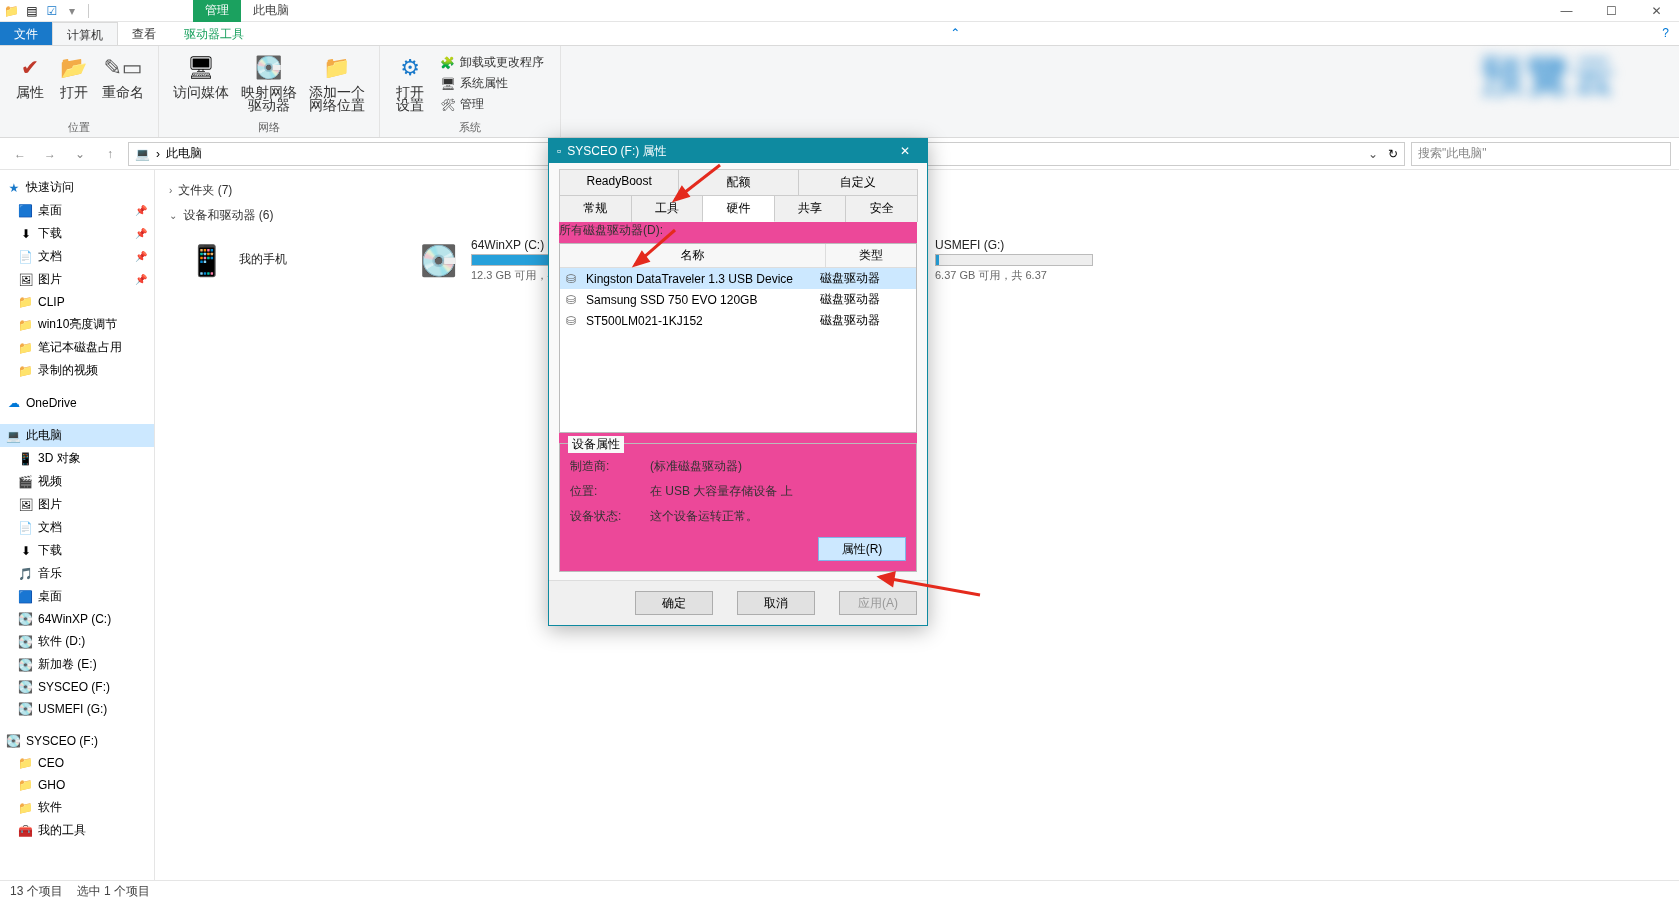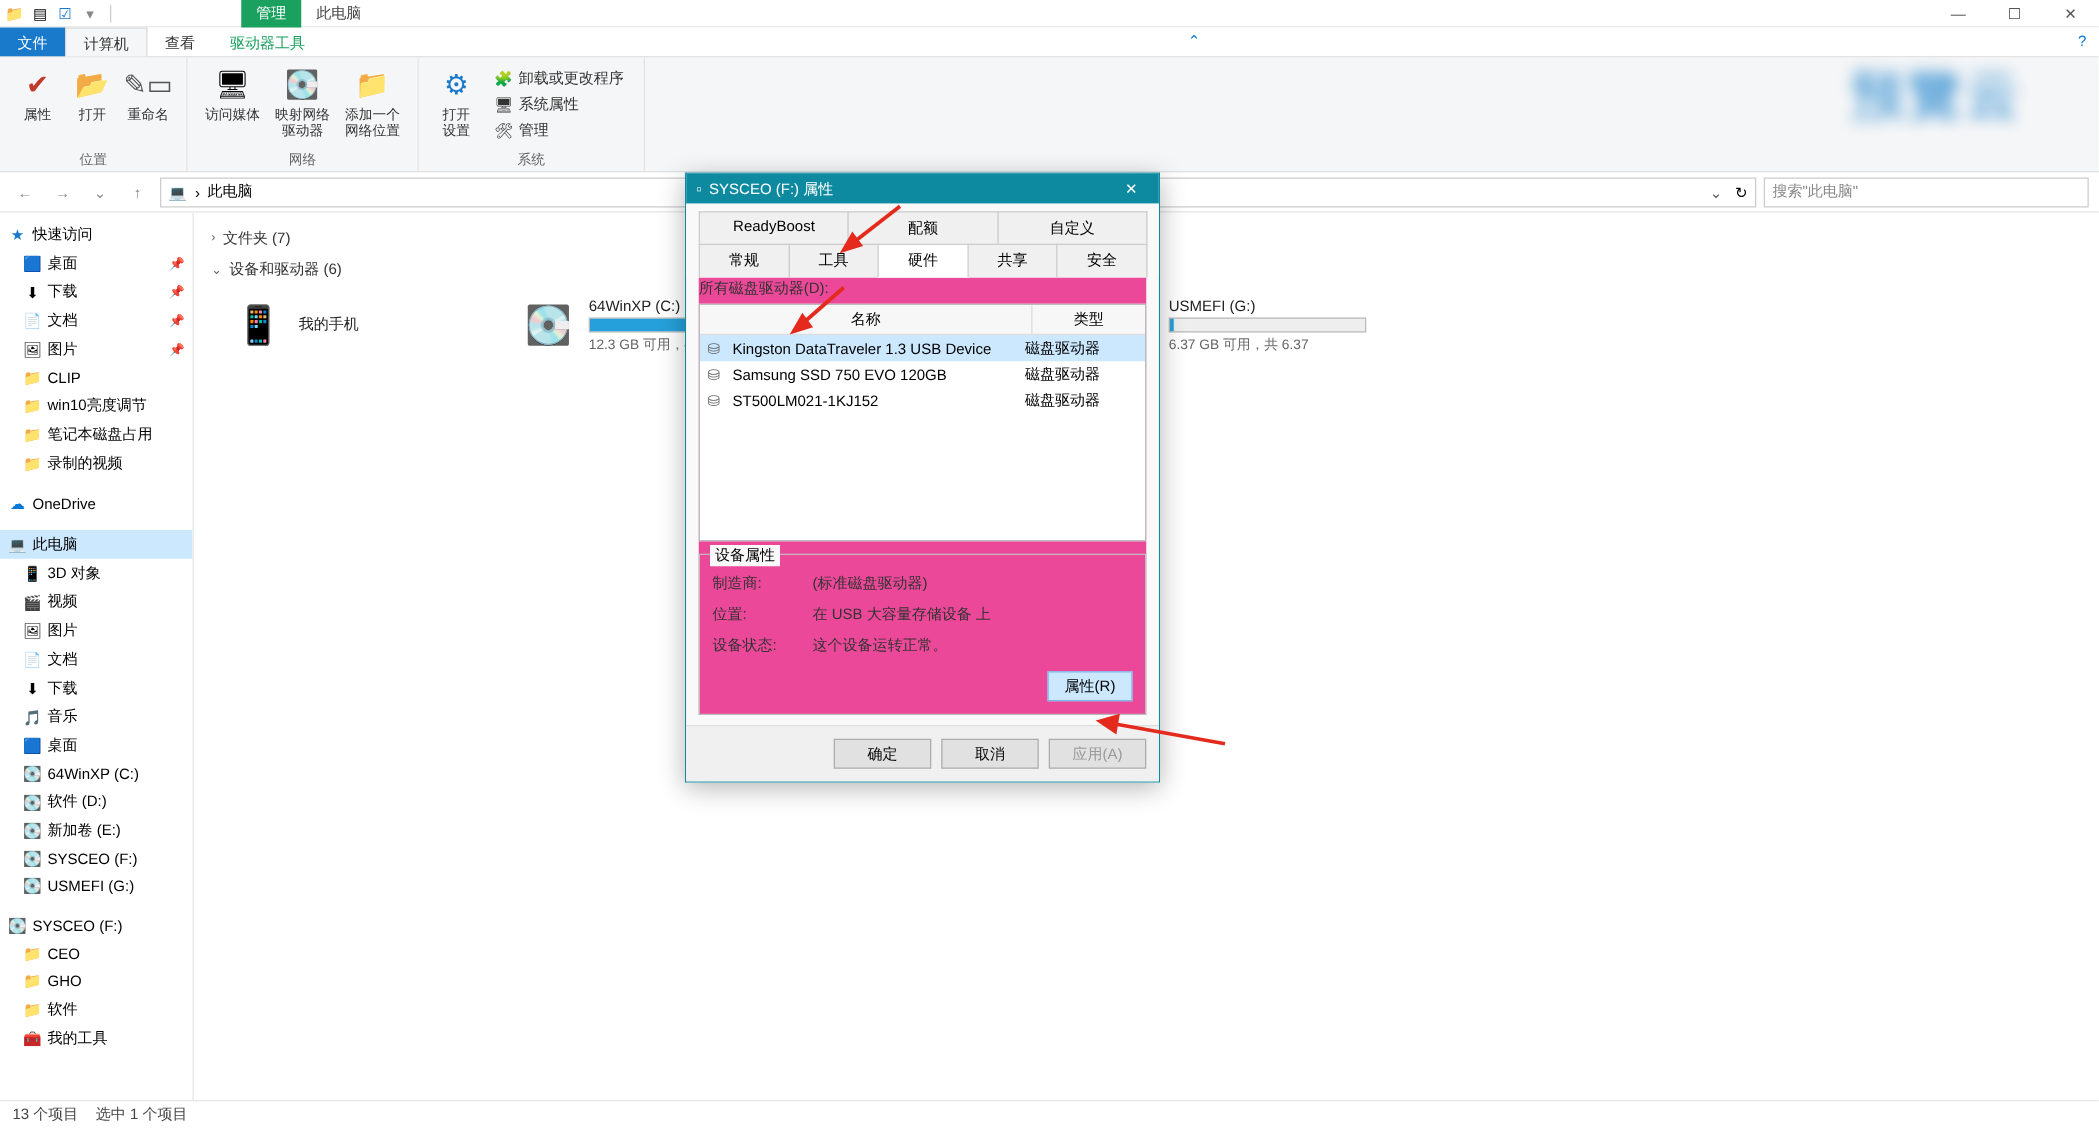--- a/index.html
+++ b/index.html
@@ -23,21 +23,21 @@
 .rtab.tool { color: #1ba15f; }
 .ribbon-help { margin-left: auto; padding: 4px 10px; color: #0078d7; }
 
 
 .ribbon { height: 92px; background: #f5f6f7; border-bottom: 1px solid #dadada; display: flex; }
 .rgroup { border-right: 1px solid #e3e3e3; padding: 4px 8px 2px; display: flex; flex-direction: column; }
 .rgroup-items { display: flex; flex: 1; }
 .rgroup-label { text-align: center; color: #666; font-size: 11px; padding-top: 2px; }
 .rbtn { display: flex; flex-direction: column; align-items: center; padding: 2px 6px; cursor: pointer; min-width: 40px; }
 .rbtn-icon { width: 32px; height: 32px; display: flex; align-items: center; justify-content: center; font-size: 22px; }
-.rbtn-label { font-size: 11px; color: #333; text-align: center; margin-top: 2px; line-height: 13px; }
+.rbtn-label { font-size: 14px; color: #333; text-align: center; margin-top: 2px; line-height: 13px; }
 .rcol { display: flex; flex-direction: column; justify-content: flex-start; padding: 2px 4px; }
 .rcol-item { display: flex; align-items: center; padding: 2px 4px; font-size: 11px; color: #333; cursor: pointer; white-space: nowrap; }
 .rcol-item .mini-icon { width: 16px; height: 16px; margin-right: 4px; display: inline-flex; align-items: center; justify-content: center; }
 
 
 .navbar { height: 32px; display: flex; align-items: center; padding: 2px 8px; gap: 6px; background: #fff; border-bottom: 1px solid #e5e5e5; }
 .nav-arrow { width: 24px; height: 24px; display: flex; align-items: center; justify-content: center; color: #888; }
 .addr-box { flex: 1; border: 1px solid #ccc; height: 24px; display: flex; align-items: center; padding: 0 6px; gap: 6px; }
 .addr-drop { margin-left: auto; color: #555; padding: 0 4px; }
 .search-box { width: 260px; border: 1px solid #ccc; height: 24px; display: flex; align-items: center; padding: 0 6px; color: #888; }
@@ -93,22 +93,22 @@
 .disk-row.selected { background: #cce8ff; }
 .disk-row .dicon { width: 16px; margin-right: 4px; color: #666; }
 .disk-row .dname { flex: 1; }
 .disk-row .dtype { width: 90px; }
 .dev-props { border: 1px solid #bbb; padding: 10px; margin-top: 10px; position: relative; }
 .dev-props-label { position: absolute; top: -8px; left: 8px; background: #f9f9f9; padding: 0 4px; font-size: 12px; }
 .prop-row { display: flex; padding: 4px 0; font-size: 12px; align-items: flex-end; }
 .prop-key { width: 80px; color: #333; }
 .prop-val { flex: 1; color: #333; }
 .prop-btn-row { display: flex; justify-content: flex-end; margin-top: 8px; }
-.prop-btn { width: 68px; height: 24px; border: 1px solid #7eb4ea; background: #cce8ff; cursor: pointer; font-size: 12px; }
-.dlg-buttons { display: flex; justify-content: flex-end; gap: 8px; padding: 10px; background: #f0f0f0; border-top: 1px solid #ddd; }
+.prop-btn { width: 88px; height: 24px; border: 1px solid #7eb4ea; background: #cce8ff; cursor: pointer; font-size: 12px; }
+.dlg-buttons { display: flex; justify-content: flex-end; gap: 24px; padding: 10px; background: #f0f0f0; border-top: 1px solid #ddd; }
 .dlg-btn { width: 78px; height: 24px; border: 1px solid #adadad; background: #e1e1e1; cursor: pointer; font-size: 12px; }
 .dlg-btn:disabled { color: #999; }
 
 
 .watermark { position: absolute; right: 60px; top: 48px; font-size: 42px; color: #4d9cd6; filter: blur(6px); font-weight: bold; letter-spacing: 4px; pointer-events: none; }
 
 
 .arrow { position: absolute; pointer-events: none; }
 .arrow svg line, .arrow svg polygon { stroke: #e42a1d; fill: #e42a1d; stroke-width: 3; }
 </style>

